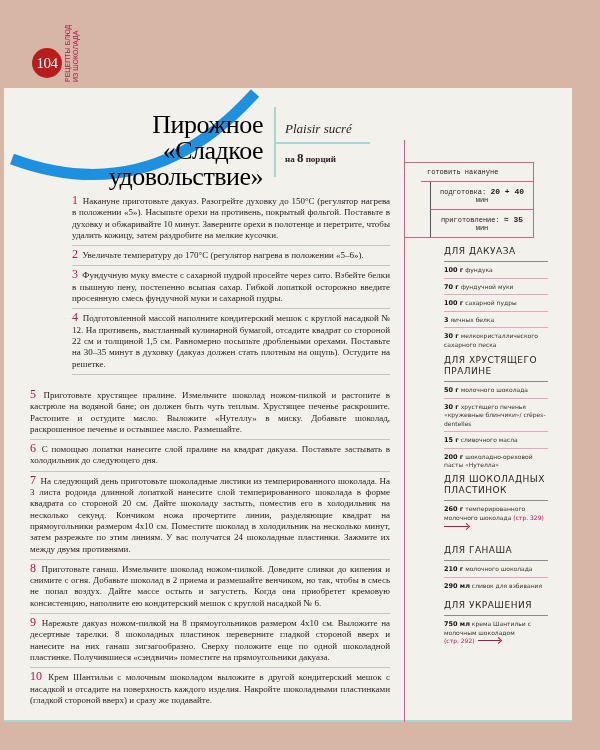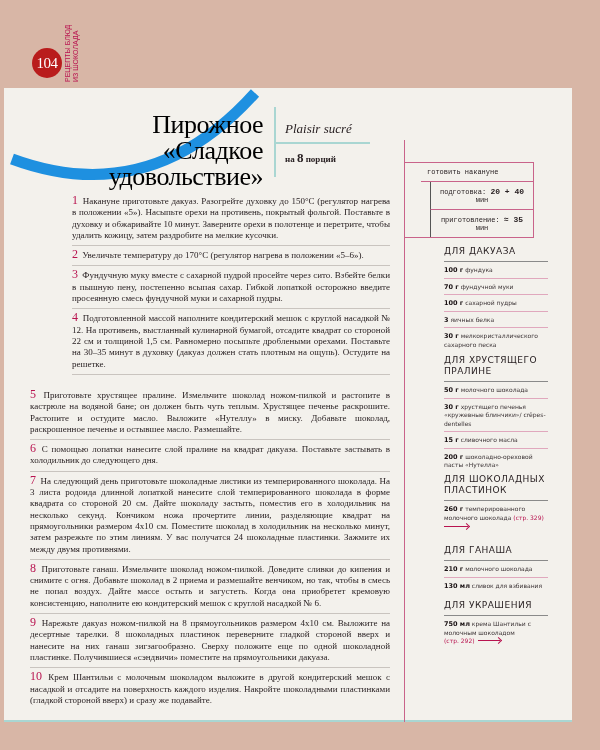--- a/index.html
+++ b/index.html
@@ -134,21 +134,21 @@
   <div class="ing-item" style="border-bottom:none">
     <b>260 г</b> <span>темперированного молочного шоколада</span>
     <span class="ref">(стр. 329)</span>
     <span class="arrow"></span>
   </div>
 </div>
 
 <div class="ing" style="top:545px">
   <div class="ing-title">для ганаша</div>
   <div class="ing-item"><b>210 г</b> <span>молочного шоколада</span></div>
-  <div class="ing-item"><b>130 мл</b> <span>сливок для взбивания</span></div>
+  <div class="ing-item"><b>290 мл</b> <span>сливок для взбивания</span></div>
 </div>
 
 <div class="ing" style="top:600px">
   <div class="ing-title">для украшения</div>
   <div class="ing-item" style="border-bottom:none">
     <b>750 мл</b> <span>крема Шантильи с молочным шоколадом</span><br>
     <span class="ref">(стр. 292)</span>
     <span class="inline-arrow"></span>
   </div>
 </div>

